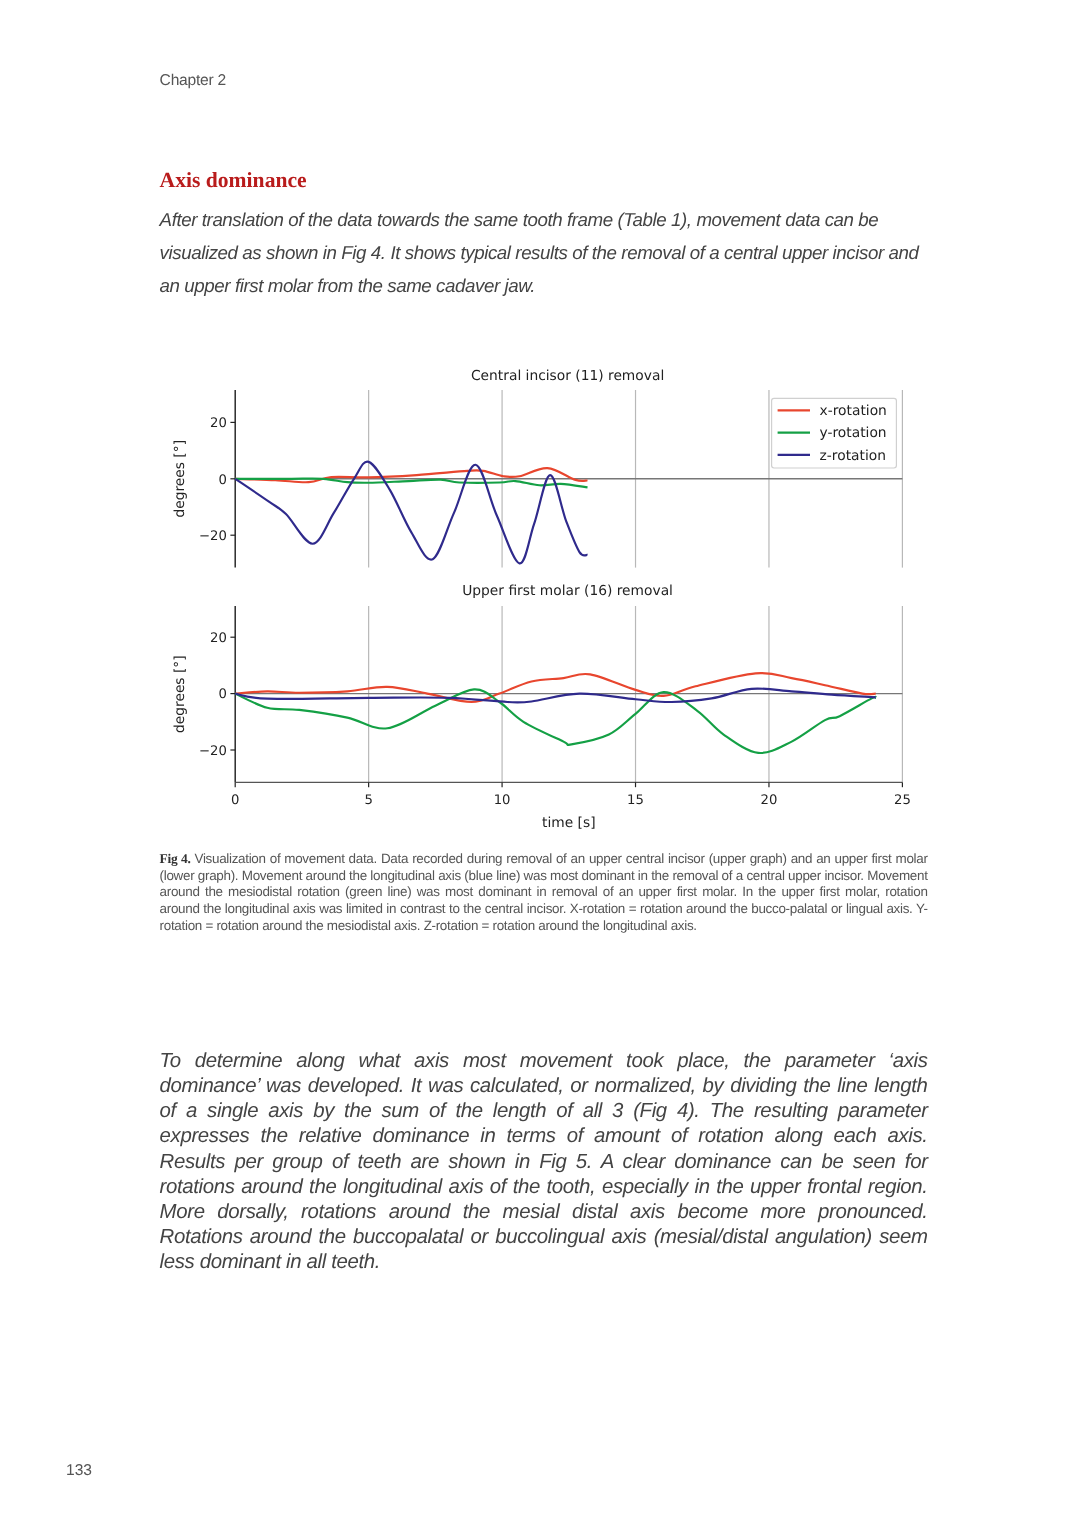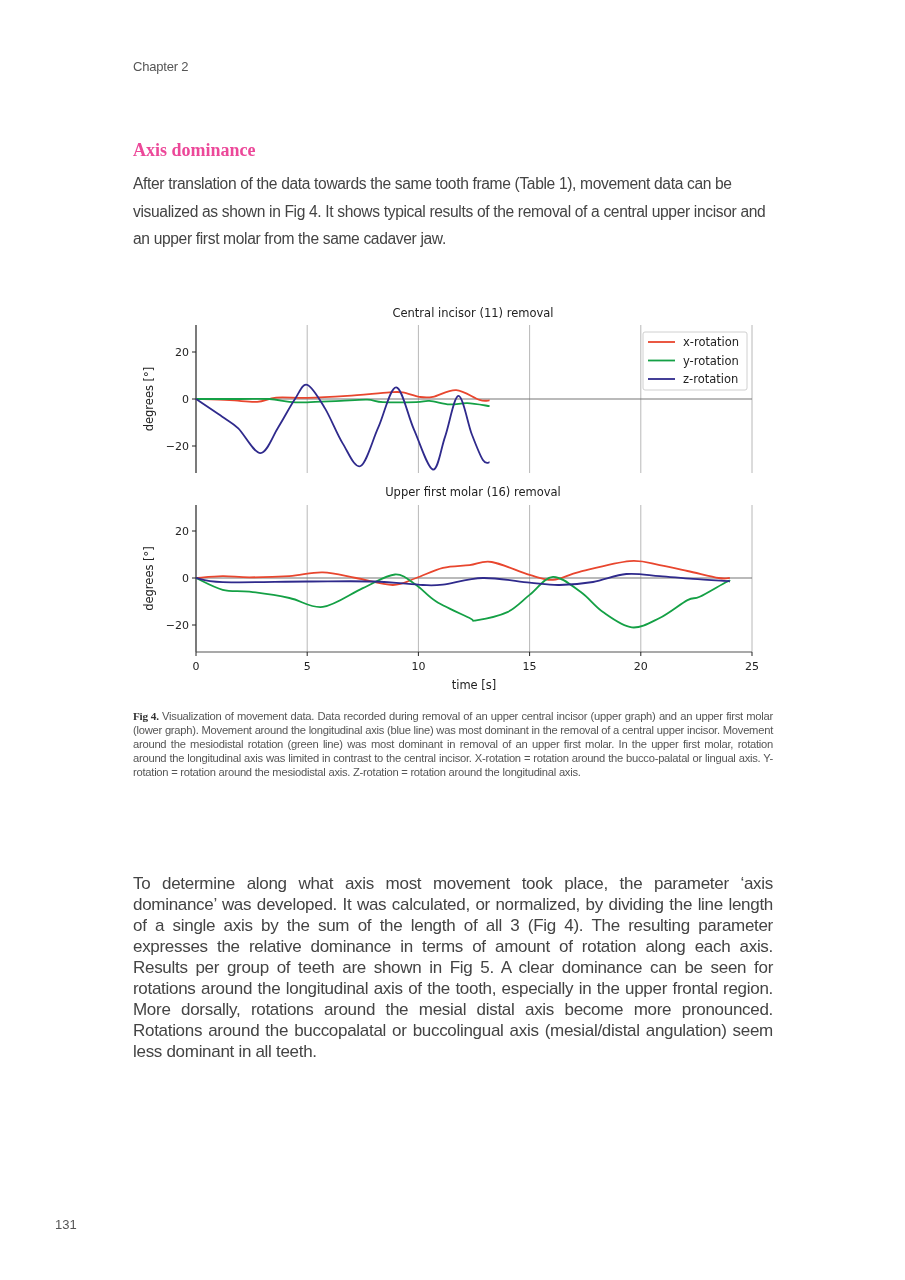--- a/index.html
+++ b/index.html
@@ -1,19 +1,19 @@
 <!DOCTYPE html>
 <html><head>
 <meta charset="utf-8">
 <style>
   html, body { margin: 0; padding: 0; background: #ffffff; }
   body { width: 905px; height: 1280px; position: relative; overflow: hidden; font-family: "Liberation Sans", sans-serif; color: #3a3a3a; }
   .running-head { position: absolute; left: 133px; top: 59px; font-size: 13px; color: #555; font-family: "Liberation Sans", sans-serif; letter-spacing: -0.2px; }
-  .section-title { position: absolute; left: 133px; top: 140px; font-family: "Liberation Serif", serif; font-weight: bold; font-size: 18px; color: #ec4899; }
-  .para { position: absolute; left: 133px; width: 640px; font-family: "Liberation Sans", sans-serif; color: #444; }
+  .section-title { position: absolute; left: 133px; top: 140px; font-family: "Liberation Serif", serif; font-weight: bold; font-size: 18px; color: #b91c1c; }
+  .para { position: absolute; left: 133px; width: 640px; font-family: "Liberation Sans", sans-serif; color: #444; font-style: italic; }
   .intro { top: 170px; font-size: 15.6px; line-height: 27.5px; letter-spacing: -0.35px; }
   .body2 { top: 873px; font-size: 17px; line-height: 21px; text-align: justify; letter-spacing: -0.3px; }
   .caption { position: absolute; left: 133px; top: 709px; width: 640px; font-size: 11.2px; line-height: 14px; color: #555; text-align: justify; letter-spacing: -0.25px; }
   .caption b { font-family: "Liberation Serif", serif; color: #333; }
   .page-num { position: absolute; left: 55px; top: 1217px; font-size: 13px; color: #555; }
   #chart { position: absolute; left: 0; top: 0; }
   .tick-label { font-family: "DejaVu Sans", sans-serif; font-size: 11px; fill: #222; }
   .ax-title { font-family: "DejaVu Sans", sans-serif; font-size: 11.5px; fill: #222; }
   .legend-text { font-family: "DejaVu Sans", sans-serif; font-size: 11.5px; fill: #222; }
 </style>
@@ -87,13 +87,13 @@
       <path d="M196.0,578.0 C200.4,577.7 213.8,576.2 222.7,576.1 C231.6,576.0 238.3,577.3 249.4,577.3 C260.5,577.3 277.2,576.9 289.4,576.1 C301.6,575.3 311.6,572.0 322.8,572.4 C333.9,572.7 344.5,575.9 356.1,578.0 C367.8,580.1 382.8,585.0 392.8,585.0 C402.8,585.0 407.8,580.9 416.2,578.0 C424.5,575.1 434.0,570.0 442.9,567.9 C451.8,565.7 461.4,566.1 469.6,565.1 C477.7,564.1 481.8,560.4 491.8,562.0 C501.8,563.7 519.4,572.0 529.6,574.9 C539.8,577.9 544.6,580.4 553.0,579.9 C561.3,579.4 566.9,575.0 579.6,571.9 C592.4,568.8 616.3,562.2 629.7,561.1 C643.0,559.9 650.1,563.4 659.7,565.1 C669.3,566.7 677.7,568.8 687.5,571.0 C697.3,573.1 711.6,576.8 718.6,578.0 C725.7,579.2 727.9,578.0 729.8,578.0" fill="none" stroke="#e8462e" stroke-width="1.8" stroke-linejoin="round"></path>
       <path d="M196.0,578.0 C200.4,580.0 213.8,587.5 222.7,589.8 C231.6,592.0 238.3,590.3 249.4,591.6 C260.5,593.0 277.2,595.4 289.4,598.0 C301.6,600.5 310.5,608.5 322.8,606.9 C335.0,605.3 350.8,593.5 362.8,588.1 C374.8,582.7 386.2,575.0 395.0,574.5 C403.9,574.0 409.3,580.5 416.2,585.0 C423.0,589.6 427.3,596.0 436.2,601.5 C445.1,607.0 462.9,614.8 469.6,618.0 C476.2,621.1 469.9,621.3 476.2,620.3 C482.5,619.3 498.5,616.3 507.4,612.1 C516.3,607.8 522.0,600.8 529.6,594.9 C537.2,589.0 544.4,577.3 553.0,576.8 C561.5,576.4 572.4,586.2 580.8,592.1 C589.1,598.0 594.5,606.2 603.0,612.1 C611.5,618.0 622.5,626.4 631.9,627.4 C641.4,628.3 650.4,622.5 659.7,618.0 C669.0,613.4 680.8,603.6 687.5,600.1 C694.2,596.6 693.2,599.8 699.7,596.8 C706.2,593.8 721.4,584.5 726.4,582.0 C731.4,579.4 729.2,581.6 729.8,581.5" fill="none" stroke="#14a045" stroke-width="1.8" stroke-linejoin="round"></path>
       <path d="M196.0,578.0 C200.4,578.7 204.2,581.6 222.7,582.2 C241.2,582.8 282.0,581.6 307.2,581.5 C332.4,581.4 354.6,580.9 373.9,581.5 C393.2,582.1 411.4,584.5 422.8,585.0 C434.3,585.6 432.9,585.8 442.9,584.6 C452.9,583.4 468.4,578.3 482.9,578.0 C497.4,577.7 516.8,581.5 529.6,582.7 C542.4,583.9 549.1,585.2 559.6,585.0 C570.2,584.9 581.9,583.8 593.0,582.0 C604.1,580.2 615.2,575.0 626.3,574.0 C637.5,573.0 648.6,575.3 659.7,576.1 C670.8,576.9 681.4,578.1 693.1,578.9 C704.7,579.8 723.6,580.7 729.8,581.1" fill="none" stroke="#2f2a8c" stroke-width="1.8" stroke-linejoin="round"></path>
     </g>
 </svg>
 
 <div class="caption"><b>Fig 4.</b><span> Visualization of movement data. Data recorded during removal of an upper central incisor (upper graph) and an upper first molar (lower graph). Movement around the longitudinal axis (blue line) was most dominant in the removal of a central upper incisor. Movement around the mesiodistal rotation (green line) was most dominant in removal of an upper first molar. In the upper first molar, rotation around the longitudinal axis was limited in contrast to the central incisor. X-rotation = rotation around the bucco-palatal or lingual axis. Y-rotation = rotation around the mesiodistal axis. Z-rotation = rotation around the longitudinal axis.</span></div>
 
 <div class="para body2">To determine along what axis most movement took place, the parameter ‘axis dominance’ was developed. It was calculated, or normalized, by dividing the line length of a single axis by the sum of the length of all 3 (Fig 4). The resulting parameter expresses the relative dominance in terms of amount of rotation along each axis. Results per group of teeth are shown in Fig 5. A clear dominance can be seen for rotations around the longitudinal axis of the tooth, especially in the upper frontal region. More dorsally, rotations around the mesial distal axis become more pronounced. Rotations around the buccopalatal or buccolingual axis (mesial/distal angulation) seem less dominant in all teeth.</div>
 
-<div class="page-num">131</div>
+<div class="page-num">133</div>
 
 </body></html>

